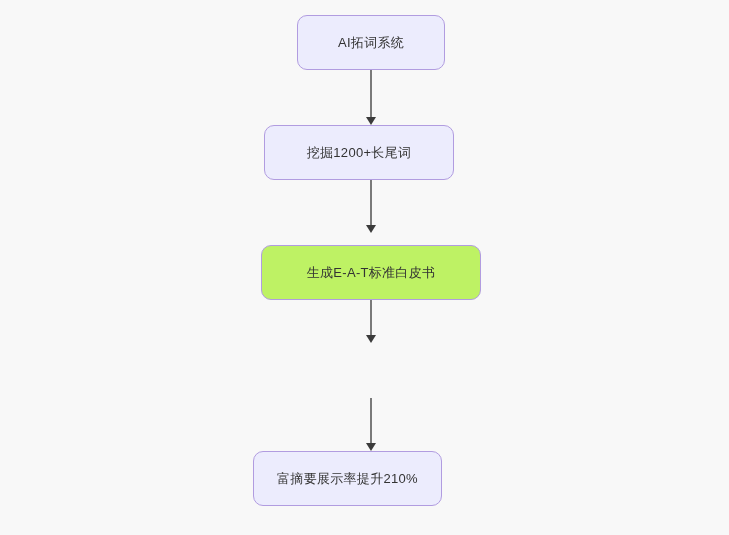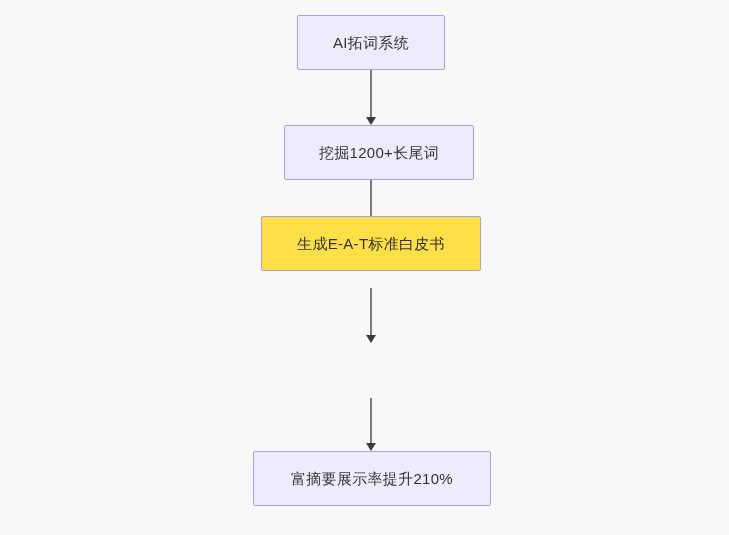--- a/index.html
+++ b/index.html
@@ -18,26 +18,26 @@
     position: relative;
     width: 729px;
     height: 535px;
   }
 
   .node {
     position: absolute;
     box-sizing: border-box;
     background: #ececfd;
     border: 1.5px solid #b19ce0;
-    border-radius: 2px;
+    border-radius: 10px;
     display: flex;
     align-items: center;
     justify-content: center;
     color: #333333;
-    font-size: 15px;
+    font-size: 13px;
     line-height: 1.2;
     letter-spacing: 0.3px;
     white-space: nowrap;
     text-align: center;
   }
 
   .edge {
     position: absolute;
     width: 0;
   }
@@ -76,17 +76,17 @@
   <div class="edge" style="left: 371px; top: 288px; height: 55px;">
     <div class="edge-line" style="height: 48px; background: rgb(122, 122, 122);"></div>
     <div class="edge-arrow" style="top: 47px; border-top-color: rgb(59, 59, 59);"></div>
   </div>
   <div class="edge" style="left: 371px; top: 398px; height: 53px;">
     <div class="edge-line" style="height: 46px; background: rgb(122, 122, 122);"></div>
     <div class="edge-arrow" style="top: 45px; border-top-color: rgb(59, 59, 59);"></div>
   </div>
 
   <div class="node" style="left: 297px; top: 15px; width: 148px; height: 55px; background: rgb(236, 236, 253); border-color: rgb(177, 156, 224); color: rgb(51, 51, 51);">AI拓词系统</div>
-  <div class="node" style="left: 284px; top: 125px; width: 190px; height: 55px; background: rgb(236, 236, 253); border-color: rgb(177, 156, 224); color: rgb(51, 51, 51);">挖掘1200+长尾词</div>
-  <div class="node" style="left: 261px; top: 216px; width: 220px; height: 55px; background: #fde047; border-color: rgb(177, 156, 224); color: rgb(51, 51, 51);">生成E-A-T标准白皮书</div>
-  <div class="node" style="left: 253px; top: 451px; width: 238px; height: 55px; background: rgb(236, 236, 253); border-color: rgb(177, 156, 224); color: rgb(51, 51, 51);">富摘要展示率提升210%</div>
+  <div class="node" style="left: 264px; top: 125px; width: 190px; height: 55px; background: rgb(236, 236, 253); border-color: rgb(177, 156, 224); color: rgb(51, 51, 51);">挖掘1200+长尾词</div>
+  <div class="node" style="left: 261px; top: 245px; width: 220px; height: 55px; background: #bef264; border-color: rgb(177, 156, 224); color: rgb(51, 51, 51);">生成E-A-T标准白皮书</div>
+  <div class="node" style="left: 253px; top: 451px; width: 189px; height: 55px; background: rgb(236, 236, 253); border-color: rgb(177, 156, 224); color: rgb(51, 51, 51);">富摘要展示率提升210%</div>
 
 </div>
 
 </body></html>

